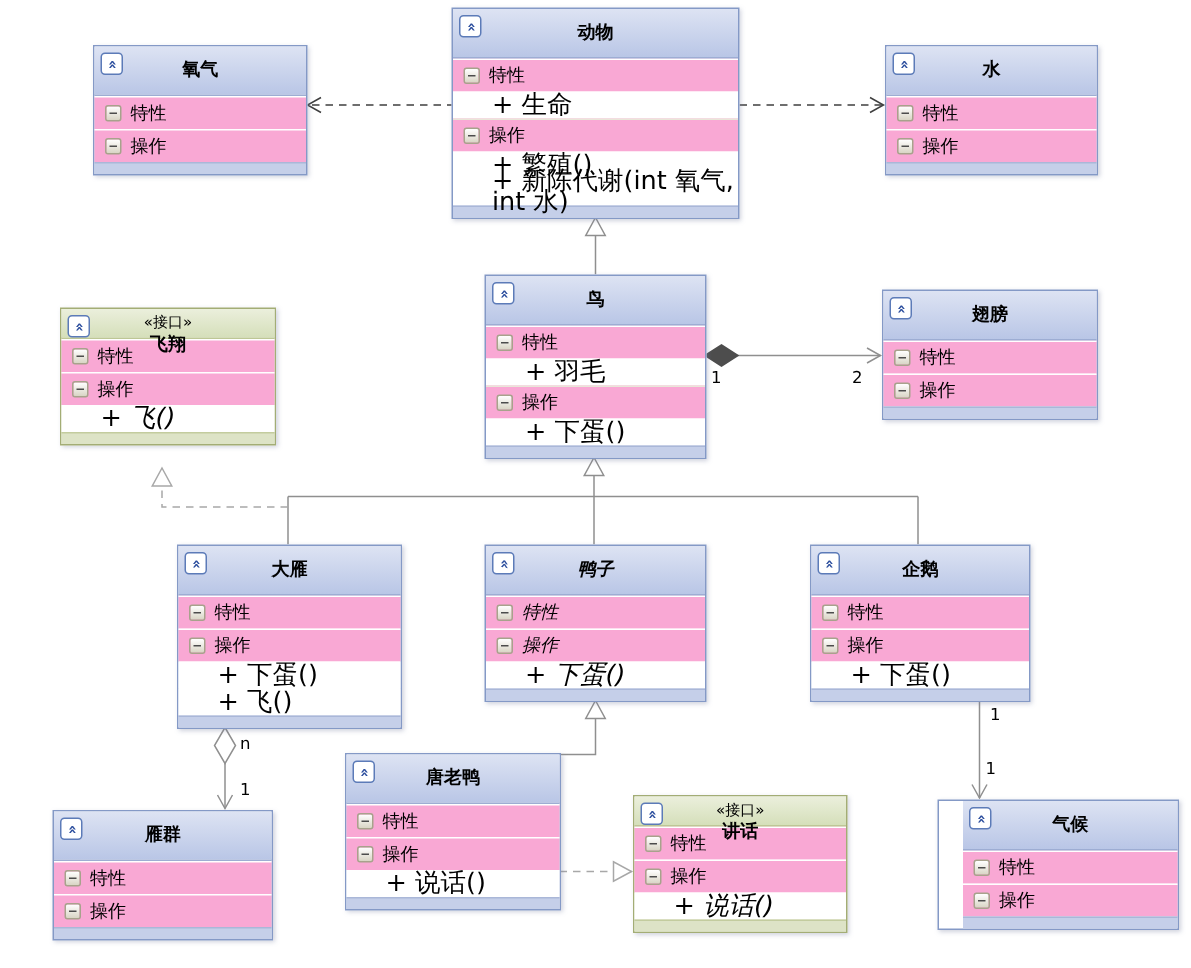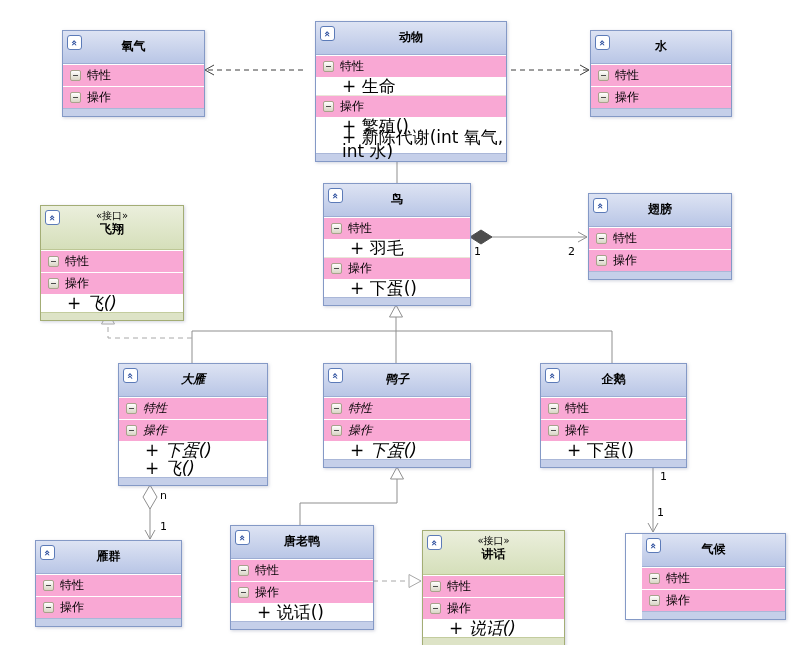--- a/index.html
+++ b/index.html
@@ -12,21 +12,21 @@
     position:absolute;border:1px solid #8499c6;background:#fff;
     box-shadow:1px 1px 3px rgba(120,130,160,.35);
     font-size:12px;color:#000;box-sizing:content-box;
   }
   .uml-class.iface{border-color:#a3ad75;}
   .hdr{
     position:relative;height:33px;box-sizing:border-box;
     background:linear-gradient(#dde3f3,#b9c6e6);
     border-bottom:1px solid #9dadd3;text-align:center;
   }
-  .iface .hdr{height:44px;background:linear-gradient(#ebefdc,#d5dfba);border-bottom-color:#bdc795;}
+  .iface .hdr{height:20px;background:linear-gradient(#ebefdc,#d5dfba);border-bottom-color:#bdc795;}
   .collapse-icon{
     position:absolute;left:4px;top:4px;width:13px;height:13px;
     border:1px solid #5c7bb8;border-radius:3px;background:#fff;
     display:flex;align-items:center;justify-content:center;
   }
   .chev{display:block;font-size:10px;font-weight:bold;color:#2d4f9e;line-height:1;
     transform:rotate(90deg);}
   .title{font-weight:bold;padding-top:8px;font-size:12px;line-height:14px;}
   .iface .stereo{font-size:10px;padding-top:4px;line-height:12px;}
   .iface .title{padding-top:0;}
@@ -124,21 +124,21 @@
           <span>特性</span>
         </div>
         <div class="sec">
           <span class="minus-icon">
             <i></i>
           </span>
           <span>操作</span>
         </div>
         <div class="ftr"></div>
       </div>
-      <div class="uml-class" style="left: 315px; top: 5px; width: 190px; margin-top: 16px;">
+      <div class="uml-class" style="left: 301px; top: 5px; width: 190px;">
         <div class="hdr">
           <span class="collapse-icon">
             <span class="chev">«</span>
           </span>
           <div class="title">动物</div>
         </div>
         <div class="sec">
           <span class="minus-icon">
             <i></i>
           </span>
@@ -236,21 +236,21 @@
         </div>
         <div class="sec">
           <span class="minus-icon">
             <i></i>
           </span>
           <span>操作</span>
         </div>
         <div class="member it">+ 飞()</div>
         <div class="ftr"></div>
       </div>
-      <div class="uml-class" style="left: 118px; top: 363px; width: 148px; font-style: italic;">
+      <div class="uml-class" style="left: 118px; top: 363px; width: 148px;">
         <div class="hdr">
           <span class="collapse-icon">
             <span class="chev">«</span>
           </span>
           <div class="title">大雁</div>
         </div>
         <div class="sec">
           <span class="minus-icon">
             <i></i>
           </span>
@@ -324,21 +324,21 @@
           <span>特性</span>
         </div>
         <div class="sec">
           <span class="minus-icon">
             <i></i>
           </span>
           <span>操作</span>
         </div>
         <div class="ftr"></div>
       </div>
-      <div class="uml-class" style="left: 230px; top: 525px; width: 142px;">
+      <div class="uml-class" style="left: 230px; top: 502px; width: 142px;">
         <div class="hdr">
           <span class="collapse-icon">
             <span class="chev">«</span>
           </span>
           <div class="title">唐老鸭</div>
         </div>
         <div class="sec">
           <span class="minus-icon">
             <i></i>
           </span>

